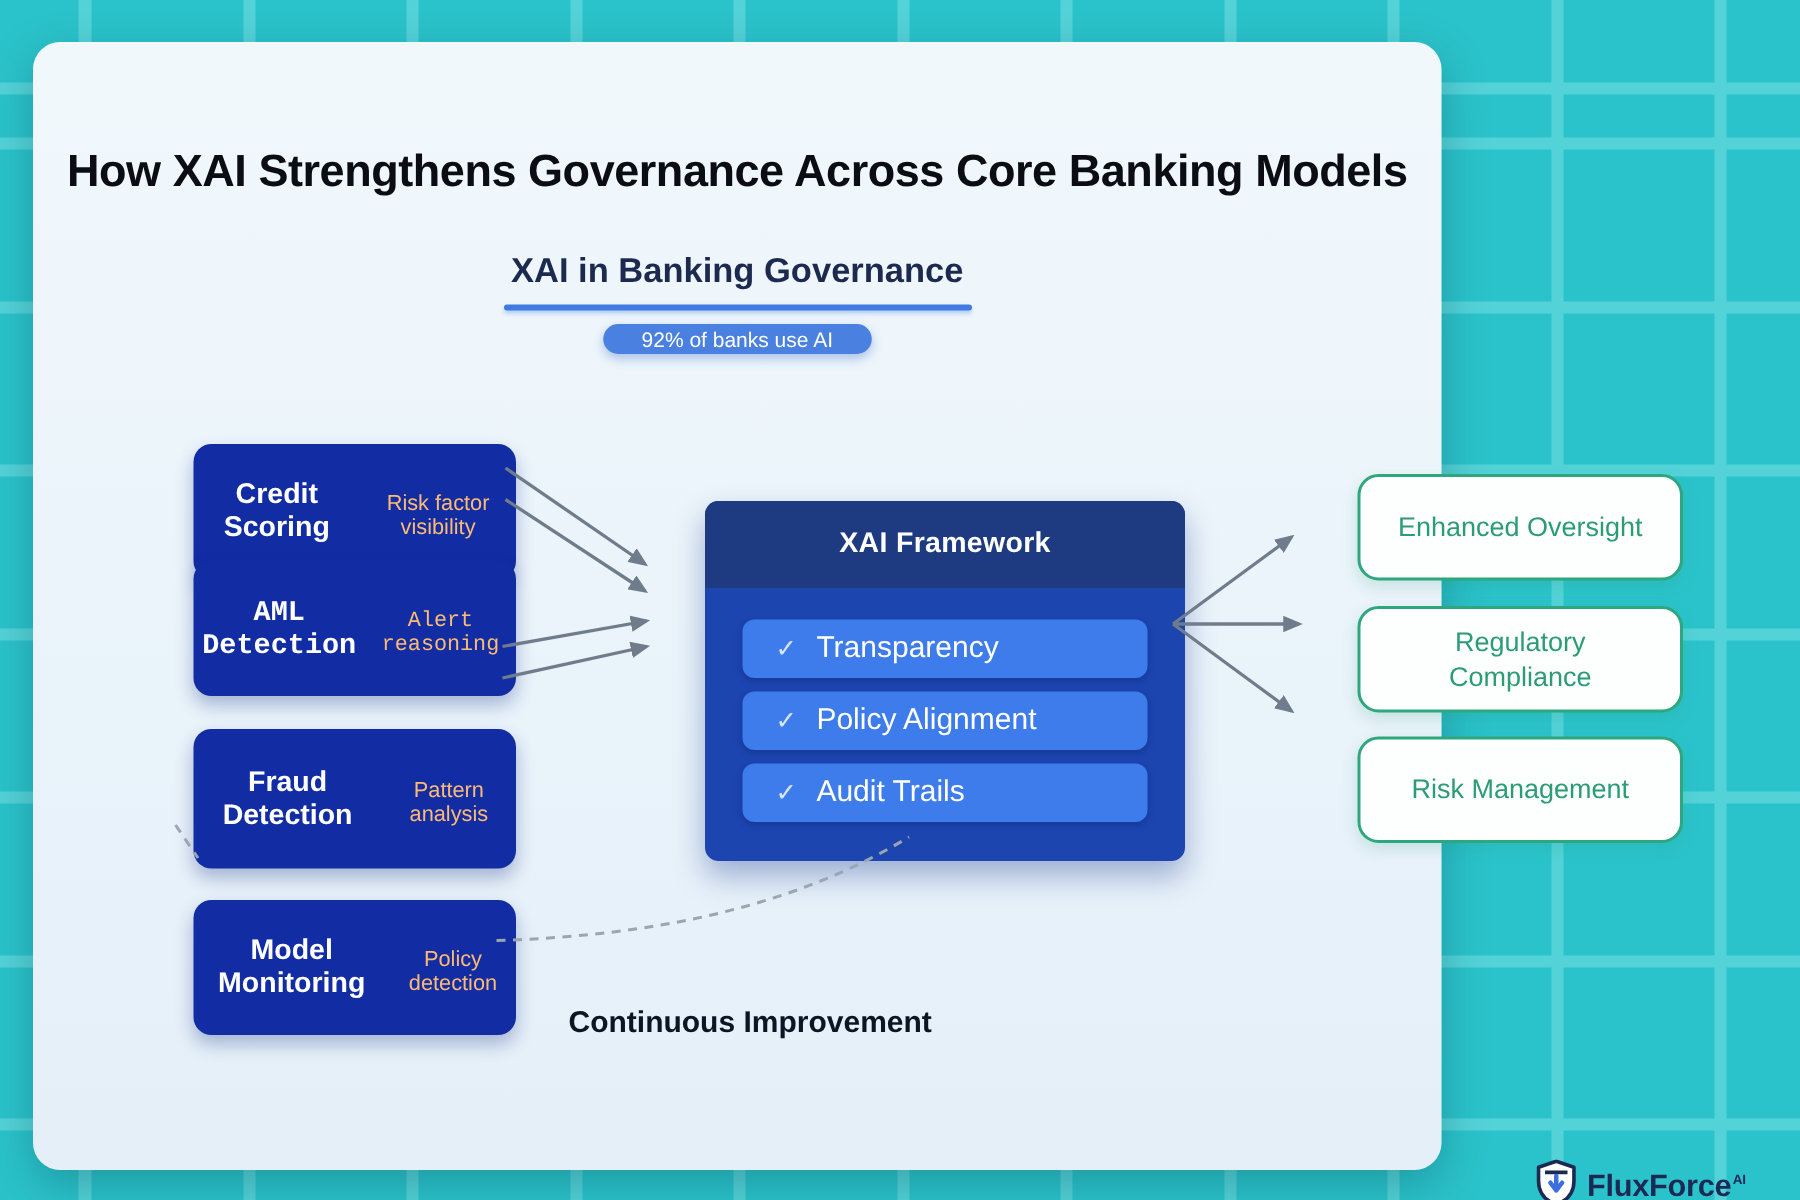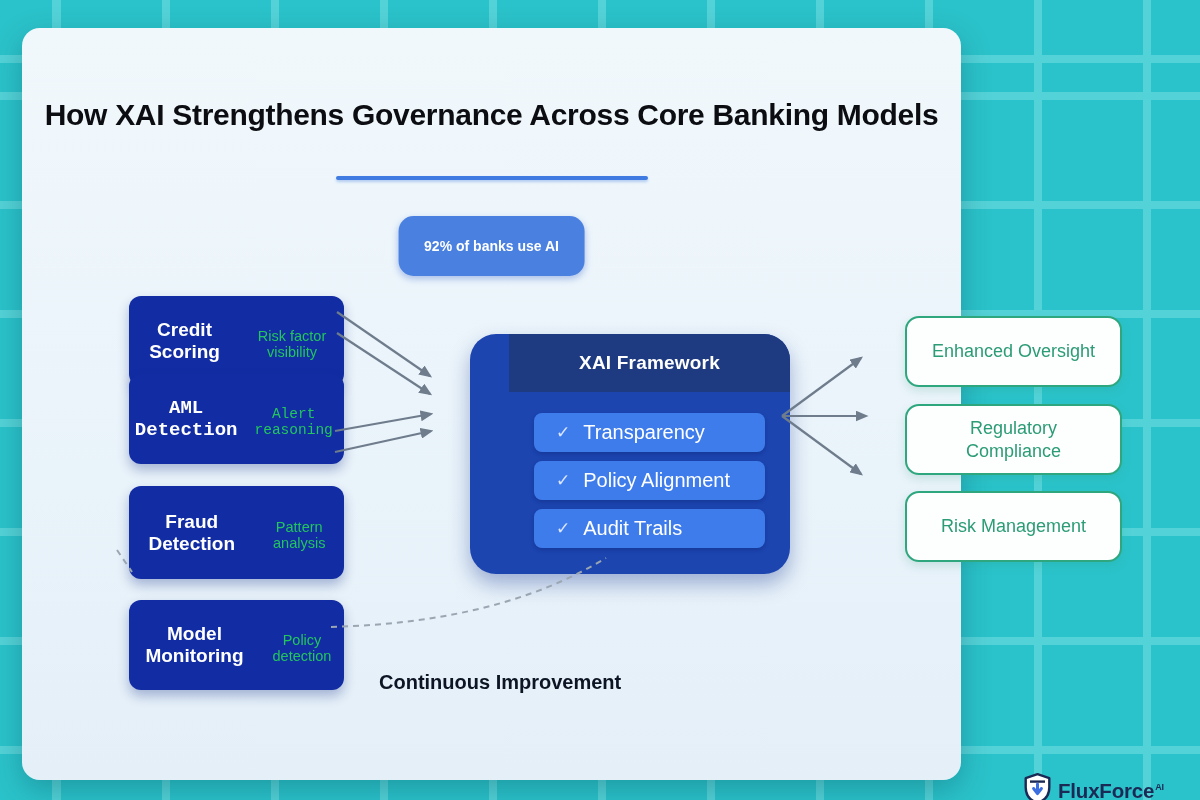--- a/index.html
+++ b/index.html
@@ -24,38 +24,37 @@
     font-size:30px; font-weight:800; color:#0b0d12; letter-spacing:-0.3px;
   }
   .subtitle-wrap { position:absolute; left:0; right:0; top:139px; text-align:center; }
   .subtitle-text { font-size:23px; font-weight:700; color:#1b2a4e; display:inline-block; }
   .subtitle-underline {
     margin:9px auto 0 auto; width:312px; height:3.5px; border-radius:2px;
     background:#3f7be0; box-shadow:0 2px 3px rgba(63,123,224,0.35);
   }
   .stat-badge {
     position:absolute; left:50%; transform:translateX(-50%); top:188px;
-    background:#4a80e0; color:#ffffff; font-size:14px; font-weight:700;
-    padding:22px 26px; border-radius:15px; white-space:nowrap;
+    background:#4a80e0; color:#ffffff; font-size:14px; font-weight:400;
+    padding:2px 26px; border-radius:15px; white-space:nowrap;
     box-shadow:0 3px 7px rgba(40,90,200,0.35);
   }
   .model-box {
     position:absolute; left:107px; width:215px; height:90px;
     background:#122da3; border-radius:12px; color:#fff;
     display:flex; flex-direction:row; align-items:center; justify-content:center;
     box-shadow:0 6px 12px rgba(10,35,130,0.30);
     text-align:center;
   }
   .model-title { font-size:19px; font-weight:800; }
-  .model-sub { font-size:14.5px; color:#22c55e; margin-top:5px; }
+  .model-sub { font-size:14.5px; color:#fdba74; margin-top:5px; }
   .framework {
     position:absolute; left:448px; top:306px; width:320px; height:240px;
-    background:#1c45b0; border-radius:26px; overflow:hidden;
+    background:#1c45b0; border-radius:9px; overflow:hidden;
     box-shadow:0 10px 20px rgba(15,45,140,0.35);
-    padding-left:39px;
   }
   .fw-header {
     height:58px; background:#1e3a80; display:flex; align-items:center; justify-content:center;
     color:#fff; font-size:19px; font-weight:800; letter-spacing:0.2px;
   }
   .fw-items { padding:21px 25px 0 25px; display:flex; flex-direction:column; gap:9px; }
   .fw-item {
     height:39px; background:#3f7ceb; border-radius:8px;
     display:flex; align-items:center; padding-left:22px;
     color:#fff; font-size:20px;
@@ -82,20 +81,21 @@
   svg.overlay { position:absolute; left:0; top:0; width:1200px; height:800px; pointer-events:none; }
 </style>
 </head>
 <body>
 
 <div class="card">
 
   <h1 class="page-title">How XAI Strengthens Governance Across Core Banking Models</h1>
 
   <div class="subtitle-wrap">
+    <div class="subtitle-text">XAI in Banking Governance</div>
     <div class="subtitle-underline"></div>
   </div>
 
   <div class="stat-badge">92% of banks use AI</div>
 
   <div class="model-box" style="top:268px;">
     <div class="model-title">Credit Scoring</div>
     <div class="model-sub">Risk factor visibility</div>
   </div>
   <div class="model-box" style="top:346px;font-family:Liberation Mono, monospace;">

